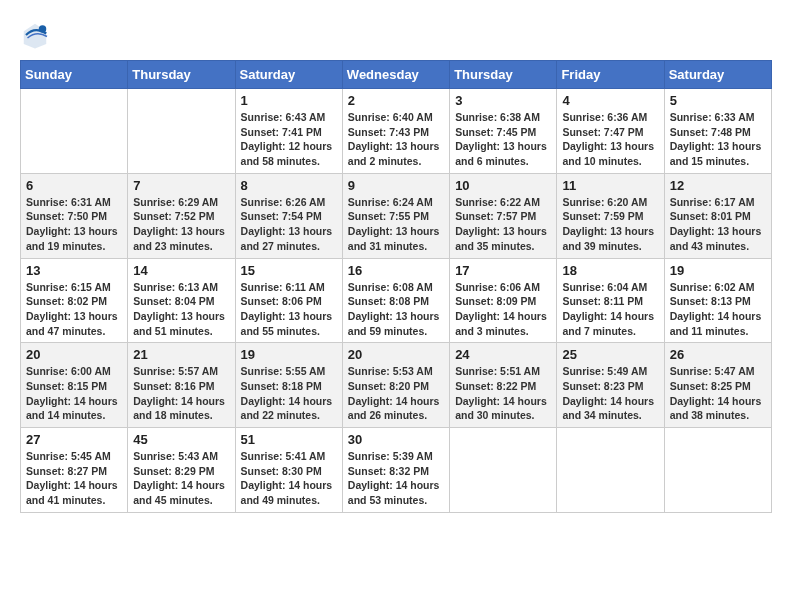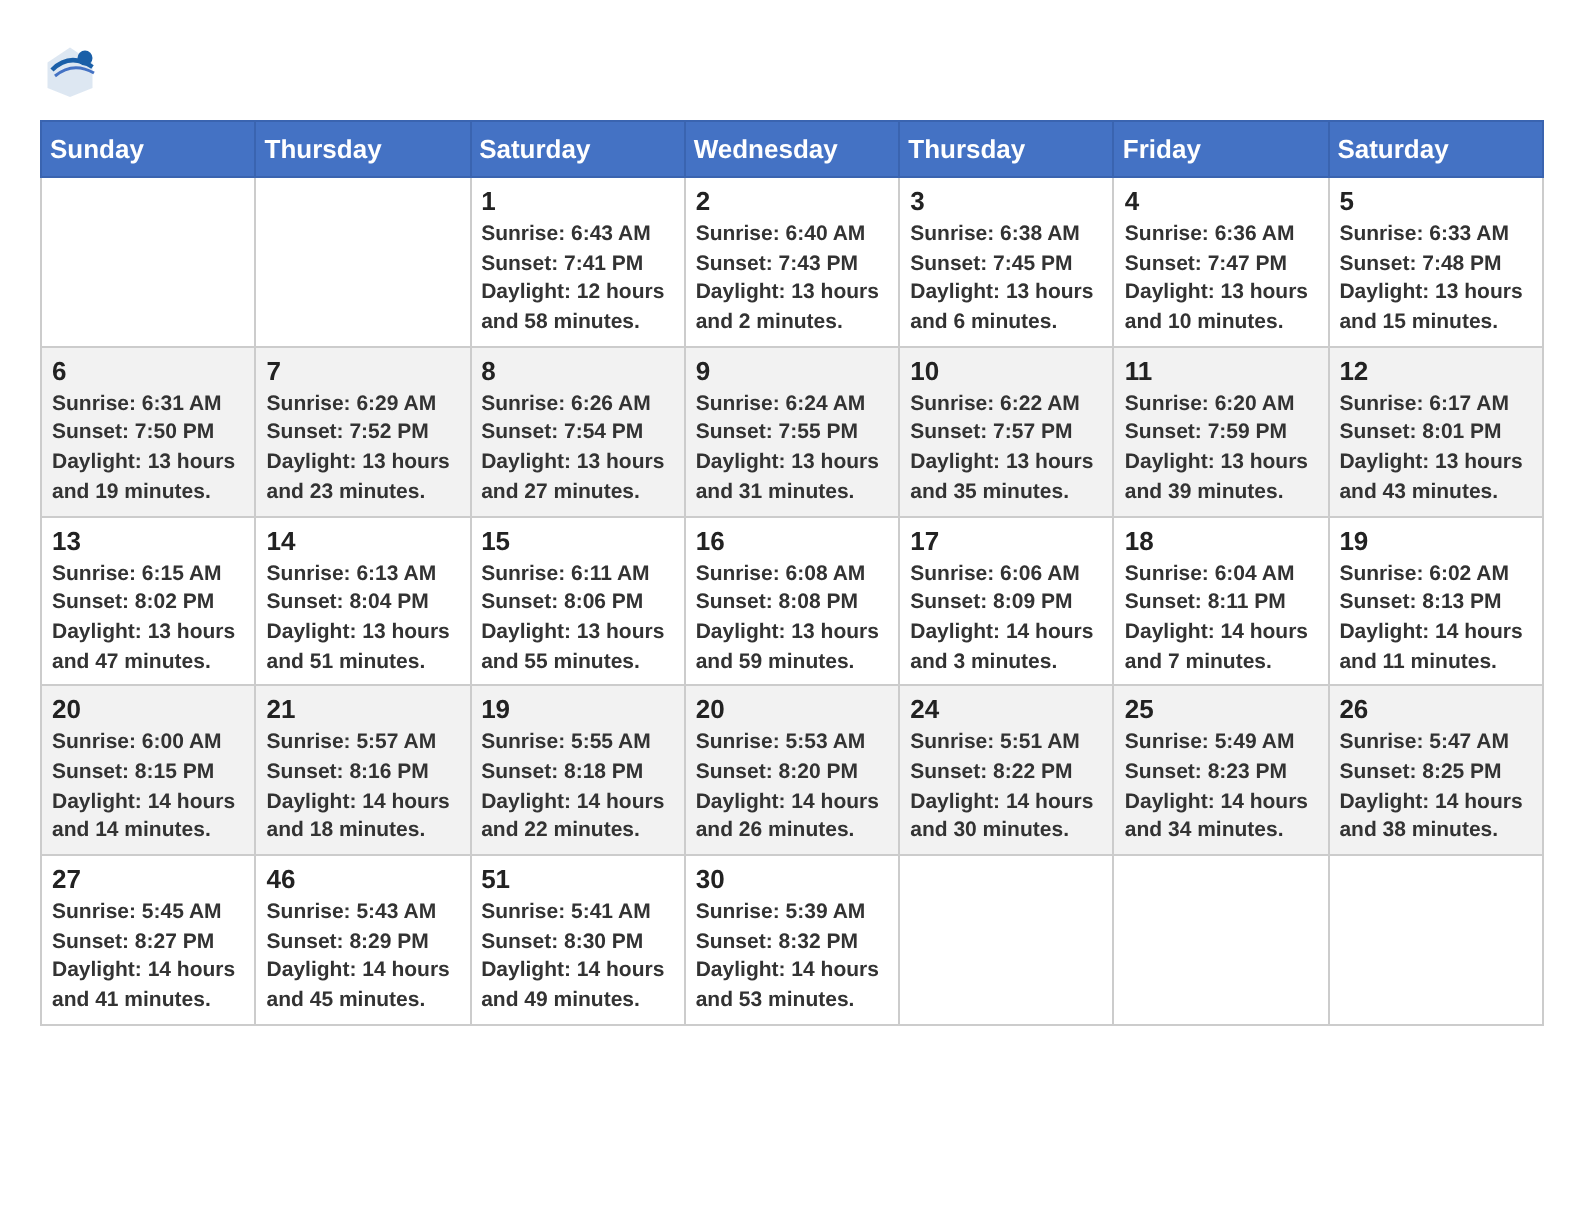--- a/index.html
+++ b/index.html
@@ -242,21 +242,21 @@
           <div class="day-num">26</div>
           <div class="day-info">Sunrise: 5:47 AM<br>Sunset: 8:25 PM<br>Daylight: 14 hours and 38 minutes.</div>
         </td>
       </tr>
       <tr>
         <td>
           <div class="day-num">27</div>
           <div class="day-info">Sunrise: 5:45 AM<br>Sunset: 8:27 PM<br>Daylight: 14 hours and 41 minutes.</div>
         </td>
         <td>
-          <div class="day-num">46</div>
+          <div class="day-num">45</div>
           <div class="day-info">Sunrise: 5:43 AM<br>Sunset: 8:29 PM<br>Daylight: 14 hours and 45 minutes.</div>
         </td>
         <td>
           <div class="day-num">51</div>
           <div class="day-info">Sunrise: 5:41 AM<br>Sunset: 8:30 PM<br>Daylight: 14 hours and 49 minutes.</div>
         </td>
         <td>
           <div class="day-num">30</div>
           <div class="day-info">Sunrise: 5:39 AM<br>Sunset: 8:32 PM<br>Daylight: 14 hours and 53 minutes.</div>
         </td>

